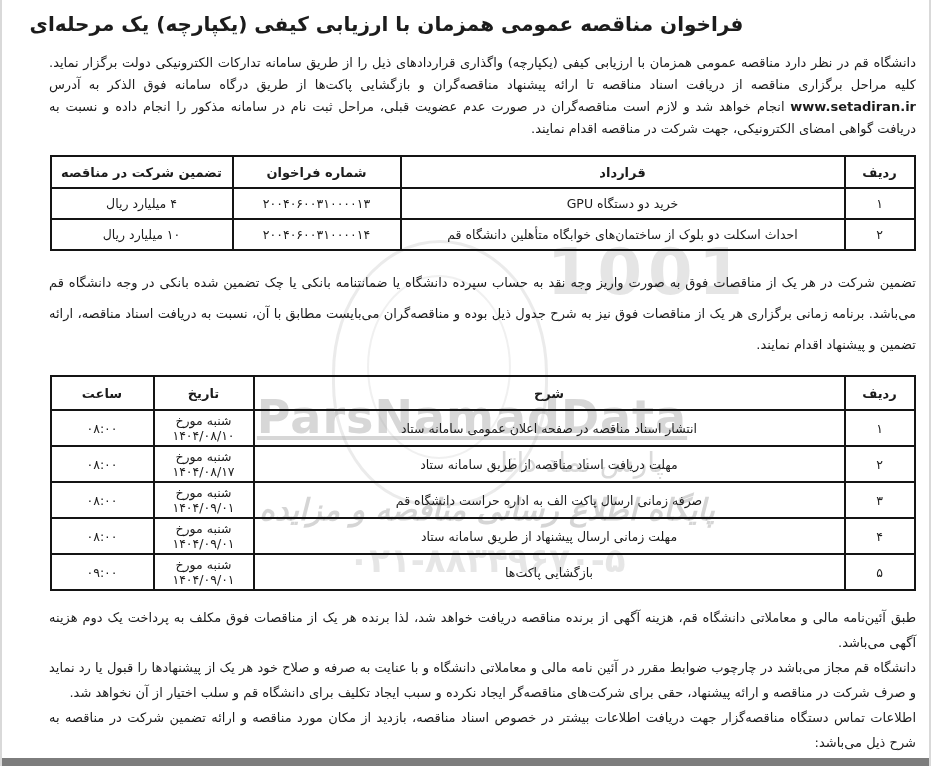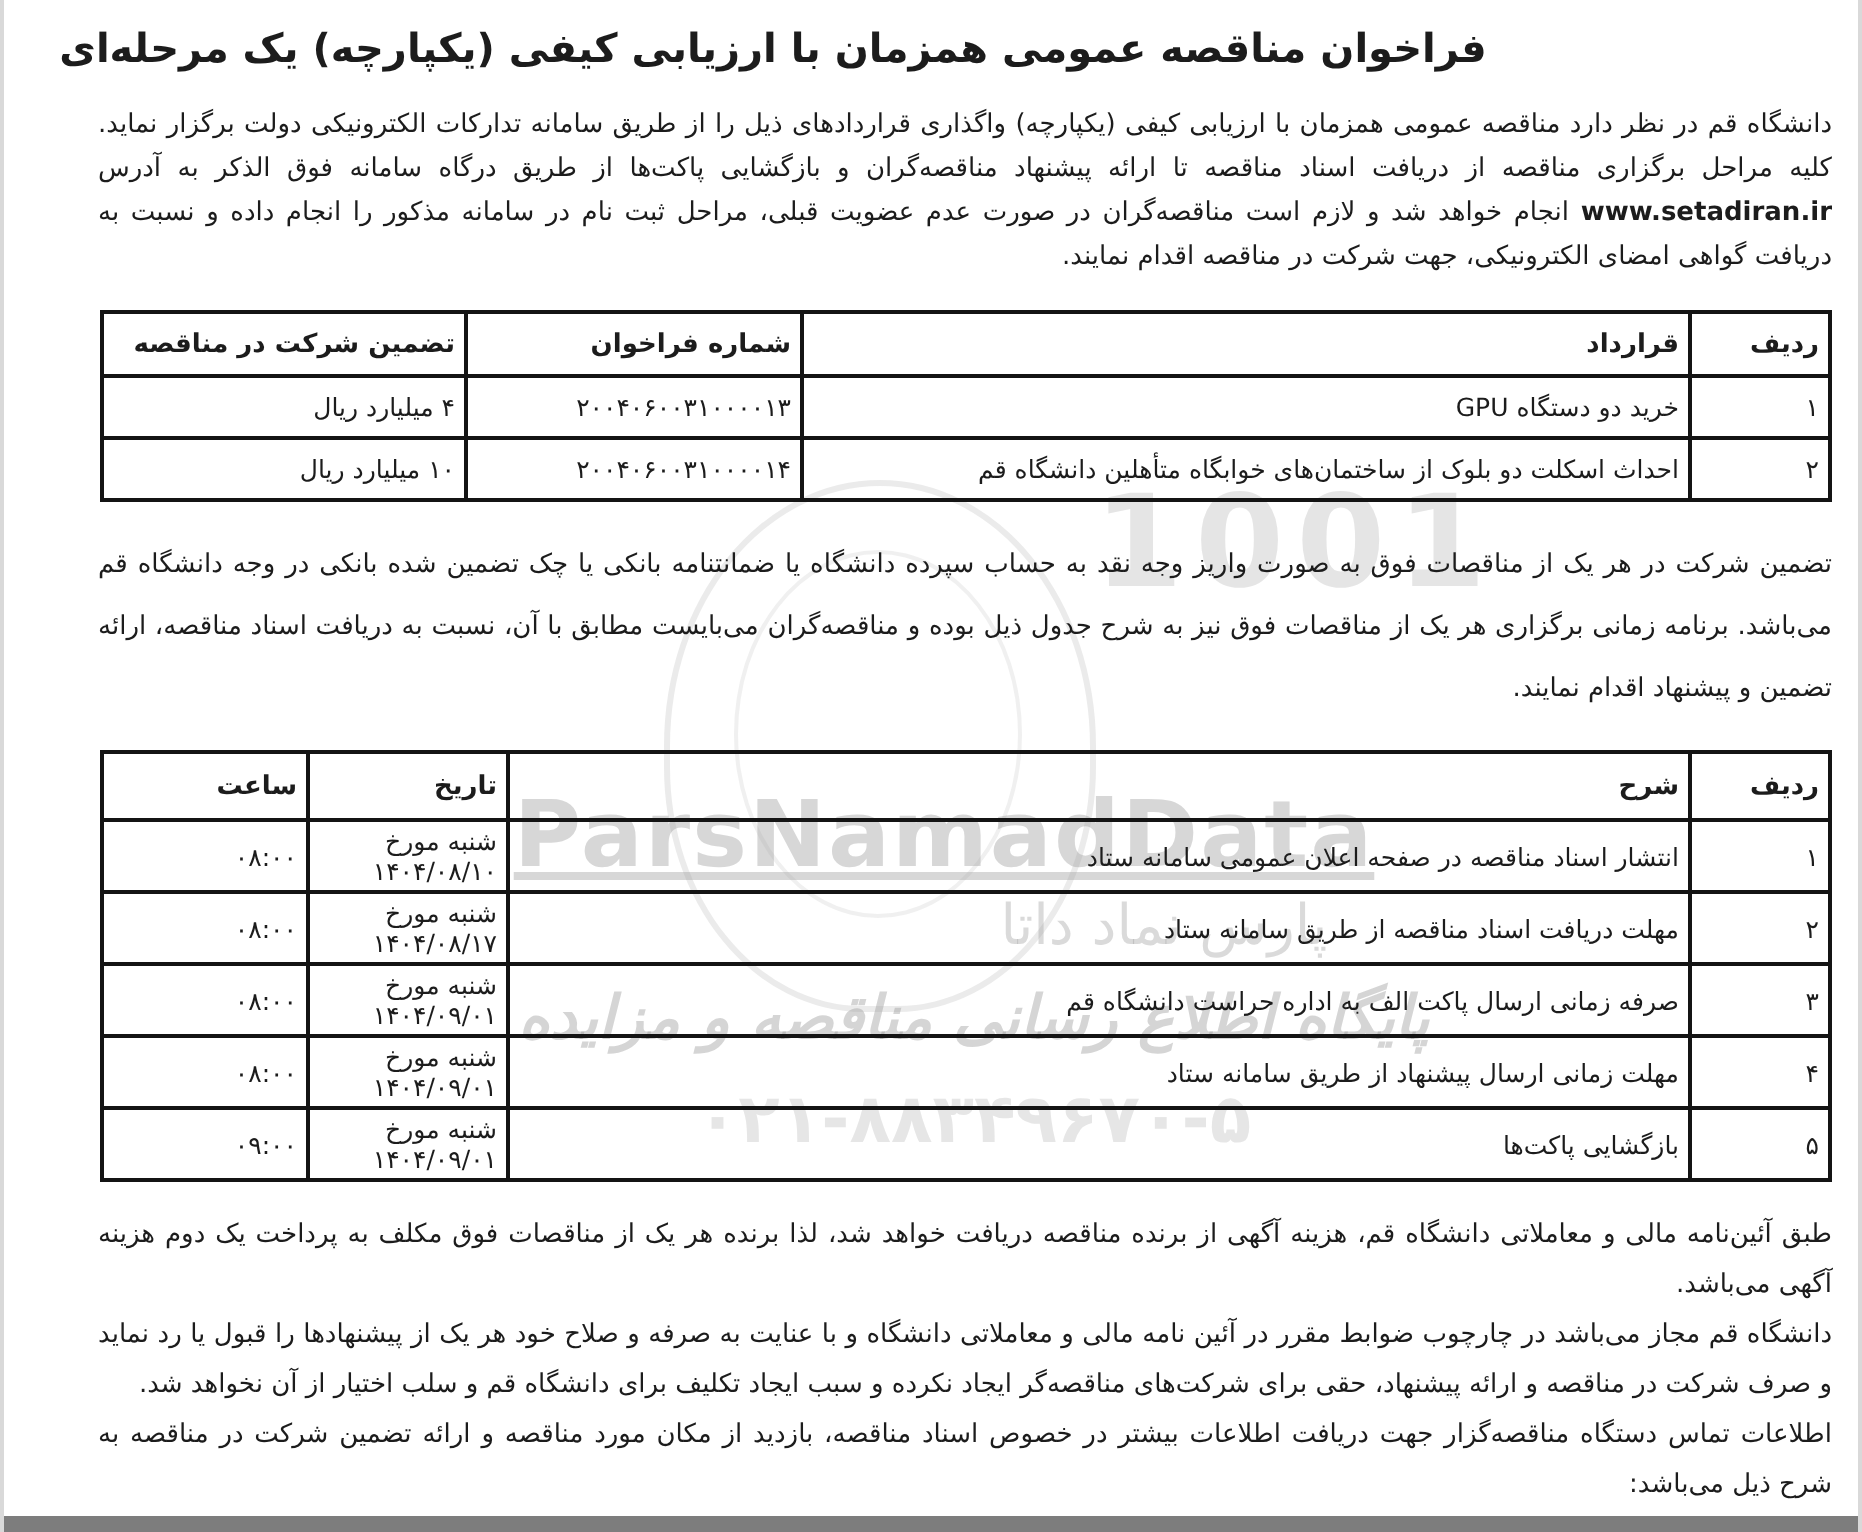--- a/index.html
+++ b/index.html
@@ -57,21 +57,21 @@
   .para{
     margin:16px 13px 0 13px;font-size:13px;line-height:22px;
     text-align:justify;
   }
   .para-guarantee{margin-top:16px;line-height:31px;}
   .terms{margin:14px 13px 0 13px;font-size:13px;line-height:25px;text-align:justify;}
   .bold{font-weight:bold;}
   .ltr{direction:ltr;unicode-bidi:isolate;}
   
   table{border-collapse:collapse;margin:15px auto 0 auto;width:864px;table-layout:fixed;}
-  th,td{border:2px solid #141414;text-align:right;vertical-align:middle;
+  th,td{border:2px solid #141414;text-align:center;vertical-align:middle;
         font-size:12.5px;padding:2px 4px;overflow:hidden;}
   th{font-weight:bold;font-size:13px;}
   .contracts-table th{height:26px;}
   .contracts-table td{height:25px;}
   .schedule-table th{height:28px;}
   .schedule-table td{height:26px;}
   .call-number{letter-spacing:2.5px;}
   
   .contacts{margin:6px 70px 0 13px;font-size:13px;line-height:29px;text-align:right;}
   .bottom-bar{

